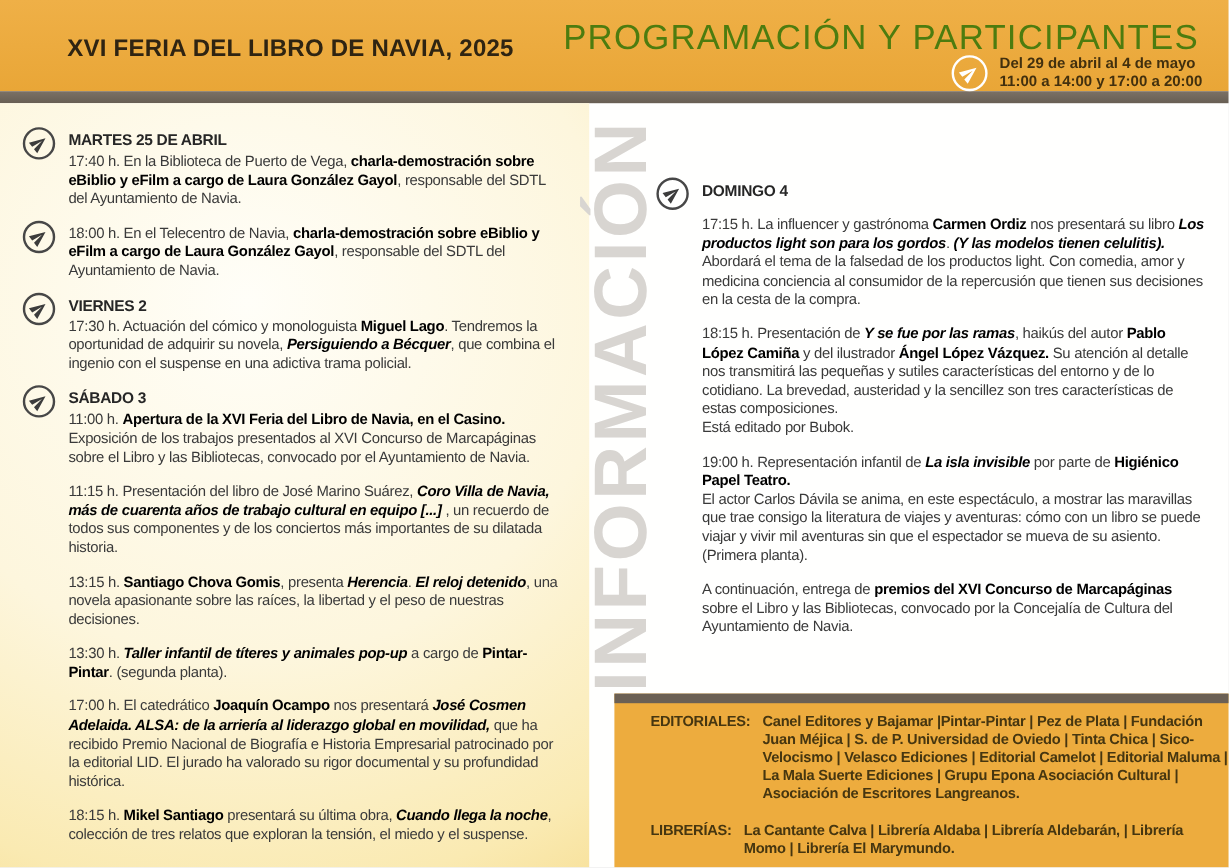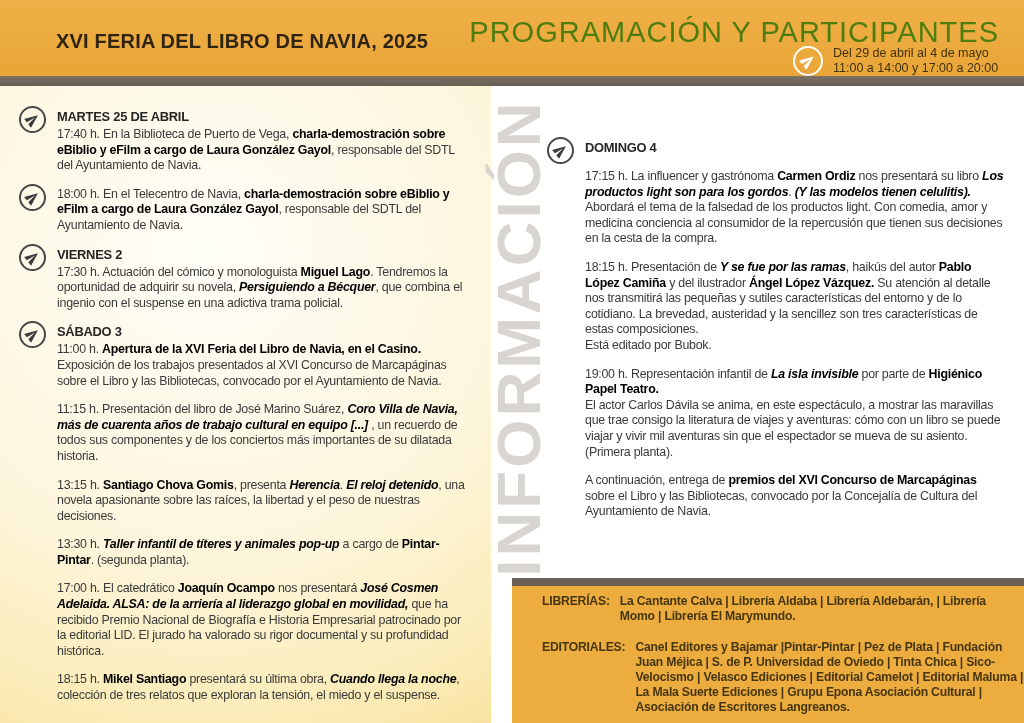--- a/index.html
+++ b/index.html
@@ -10,41 +10,41 @@
   }
   
   .banner { position:absolute; left:0; top:0; width:1024px; height:76px;
     background:linear-gradient(#efb047,#e9a637); }
   .rule { position:absolute; left:0; top:76px; width:1024px; height:10px;
     background:linear-gradient(#7b7166,#675e53); }
   .title-left { position:absolute; left:56px; top:30px; font-size:20px; font-weight:bold;
     color:#2F2412; letter-spacing:.2px; white-space:nowrap; }
   .title-right { position:absolute; right:25px; top:16px; font-size:29px; font-weight:normal;
     color:#4d7c0f; letter-spacing:1px; white-space:nowrap; }
-  .date-block { position:absolute; left:833px; top:46px; font-size:12.5px; font-weight:normal;
+  .date-block { position:absolute; left:833px; top:46px; font-size:12.5px; font-weight:bold;
     color:#42300E; line-height:14.5px; white-space:nowrap; }
   
   .left-sheet { position:absolute; left:0; top:86px; width:491px; height:637px;
     background:radial-gradient(ellipse 120% 90% at 42% 26%,
       #fffef8 0%, #fdf6dd 52%, #faeab2 86%, #f7df96 100%); }
   .watermark { position:absolute; left:518px; top:338px; z-index:1;
     transform:translate(-50%,-50%) rotate(-90deg);
     font-size:62px; font-weight:bold; letter-spacing:3px; color:#D8D5D1; white-space:nowrap; }
   
   .plane-circle { box-sizing:border-box; width:27px; height:27px; border:2px solid #474747;
     border-radius:50%; display:flex; align-items:center; justify-content:center; background:transparent; }
   .plane-circle svg { width:15px; height:15px; transform:rotate(-38deg); fill:#3c3c3c; }
   .plane-circle.light { width:30px; height:30px; border-color:#fff; }
   .plane-circle.light svg { fill:#fff; width:16px; height:16px; }
   .header-plane { position:absolute; left:793px; top:46px; }
   
   .col { position:absolute; z-index:2; color:#3A3A3A; font-size:12.4px; line-height:15.6px;
     letter-spacing:-.25px; text-align:left; }
   .left-col  { left:57px;  top:105px; width:412px; }
-  .right-col { left:585px; top:136px; width:424px; }
+  .right-col { left:585px; top:147px; width:424px; }
   .block { position:relative; margin:0 0 13px 0; }
   .block.day-start { margin-top:4px; }
   .day-title { font-weight:bold; color:#262626; font-size:12.9px; line-height:16px; margin:0 0 2px 0; }
   .txt { margin:0; }
   .col .b { font-weight:bold; color:#000000; }
   .col .i { font-style:italic; }
   .plane-badge { position:absolute; left:-38px; top:-3px; }
   
   .footer { position:absolute; left:512px; top:578px; width:512px; height:145px;
     background:#EDAC3E; z-index:2; }
@@ -177,22 +177,22 @@
 
     <section class="block">
       <p class="txt"><span>A continuación, entrega de </span><span class="b">premios del XVI Concurso de Marcapáginas</span><span> sobre el Libro y las Bibliotecas, convocado por la Concejalía de Cultura del Ayuntamiento de Navia.</span></p>
     </section>
 
   </div>
 
   <div class="footer">
     <div class="footer-rule"></div>
     <div class="footer-row">
+      <span class="footer-label">EDITORIALES:</span>
+      <p class="footer-text">Canel Editores y Bajamar |Pintar-Pintar | Pez de Plata | Fundación Juan Méjica | S. de P. Universidad de Oviedo | Tinta Chica | Sico-Velocismo | Velasco Ediciones | Editorial Camelot | Editorial Maluma | La Mala Suerte Ediciones | Grupu Epona Asociación Cultural | Asociación de Escritores Langreanos.</p>
+    </div>
+    <div class="footer-row">
       <span class="footer-label">LIBRERÍAS:</span>
       <p class="footer-text">La Cantante Calva | Librería Aldaba | Librería Aldebarán, | Librería Momo | Librería El Marymundo.</p>
-    </div>
-    <div class="footer-row">
-      <span class="footer-label">EDITORIALES:</span>
-      <p class="footer-text">Canel Editores y Bajamar |Pintar-Pintar | Pez de Plata | Fundación Juan Méjica | S. de P. Universidad de Oviedo | Tinta Chica | Sico-Velocismo | Velasco Ediciones | Editorial Camelot | Editorial Maluma | La Mala Suerte Ediciones | Grupu Epona Asociación Cultural | Asociación de Escritores Langreanos.</p>
     </div>
   </div>
 
 </div>
 
 </body></html>

